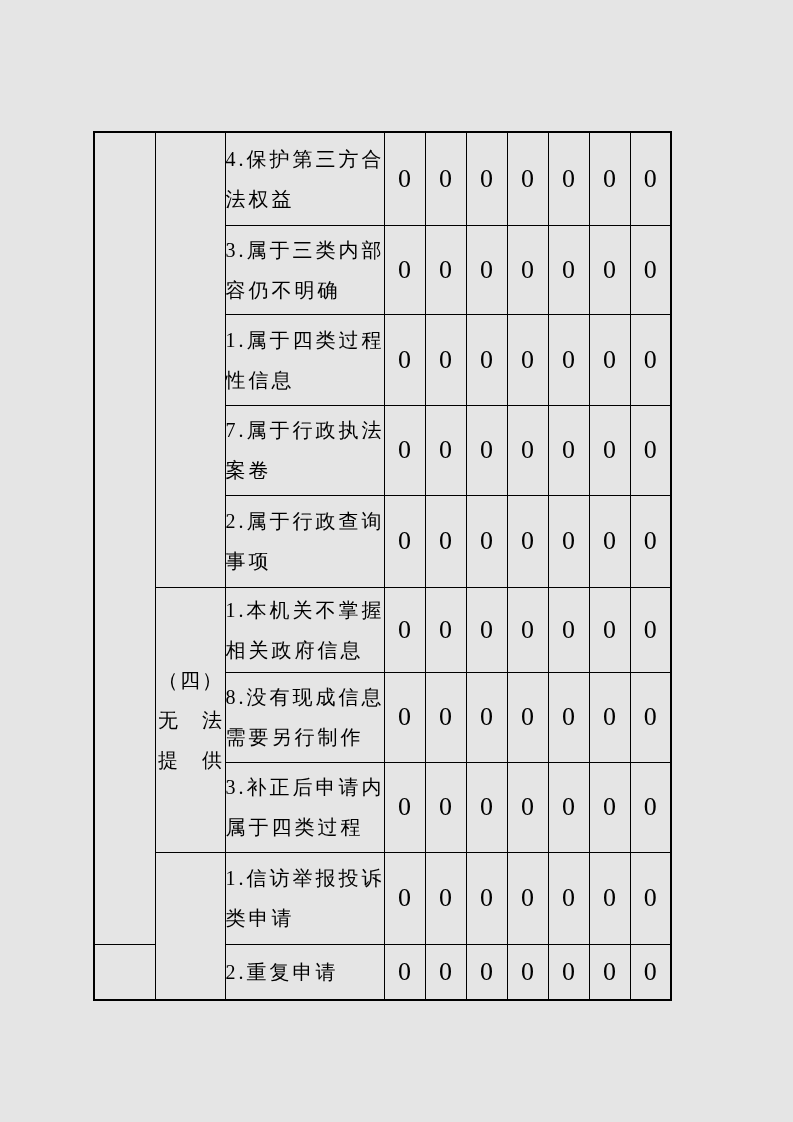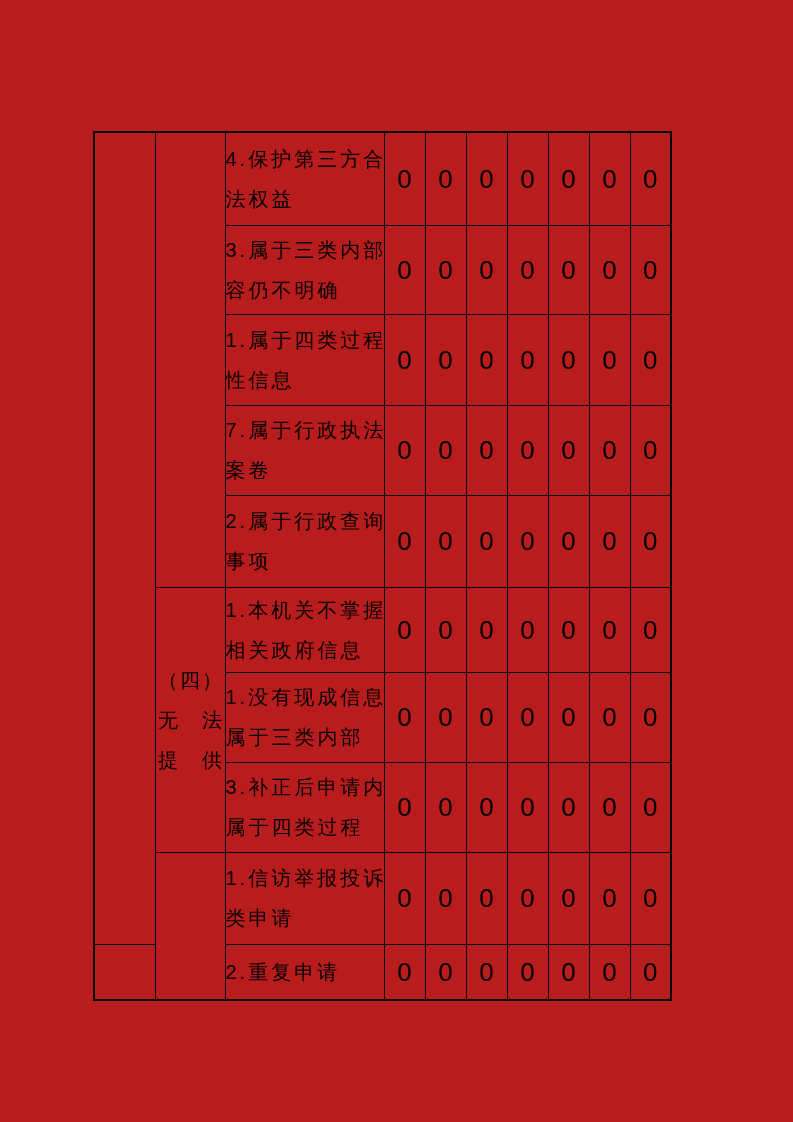--- a/index.html
+++ b/index.html
@@ -1,22 +1,22 @@
 <!DOCTYPE html>
 <html><head>
 <meta charset="utf-8">
 <style>
   html, body { margin: 0; padding: 0; }
   .page {
     position: relative;
     width: 793px;
     height: 1122px;
-    background: #b91c1c;
+    background: #e5e5e5;
     overflow: hidden;
-    font-family: Liberation Sans, sans-serif;
+    font-family: Liberation Serif, serif;
     color: #000000;
   }
   table.report {
     position: absolute;
     left: 93px;
     top: 131px;
     width: 578px;
     border-collapse: collapse;
     table-layout: fixed;
     border: 2px solid #000000;
@@ -158,22 +158,22 @@
       <td class="v">0</td>
       <td class="v">0</td>
       <td class="v">0</td>
       <td class="v">0</td>
       <td class="v">0</td>
       <td class="v">0</td>
     </tr>
 
     <tr style="height:90px">
       <td class="lbl">
-        <div class="ln">1.没有现成信息</div>
-        <div class="ln">属于三类内部</div>
+        <div class="ln">8.没有现成信息</div>
+        <div class="ln">需要另行制作</div>
       </td>
       <td class="v">0</td>
       <td class="v">0</td>
       <td class="v">0</td>
       <td class="v">0</td>
       <td class="v">0</td>
       <td class="v">0</td>
       <td class="v">0</td>
     </tr>
 

